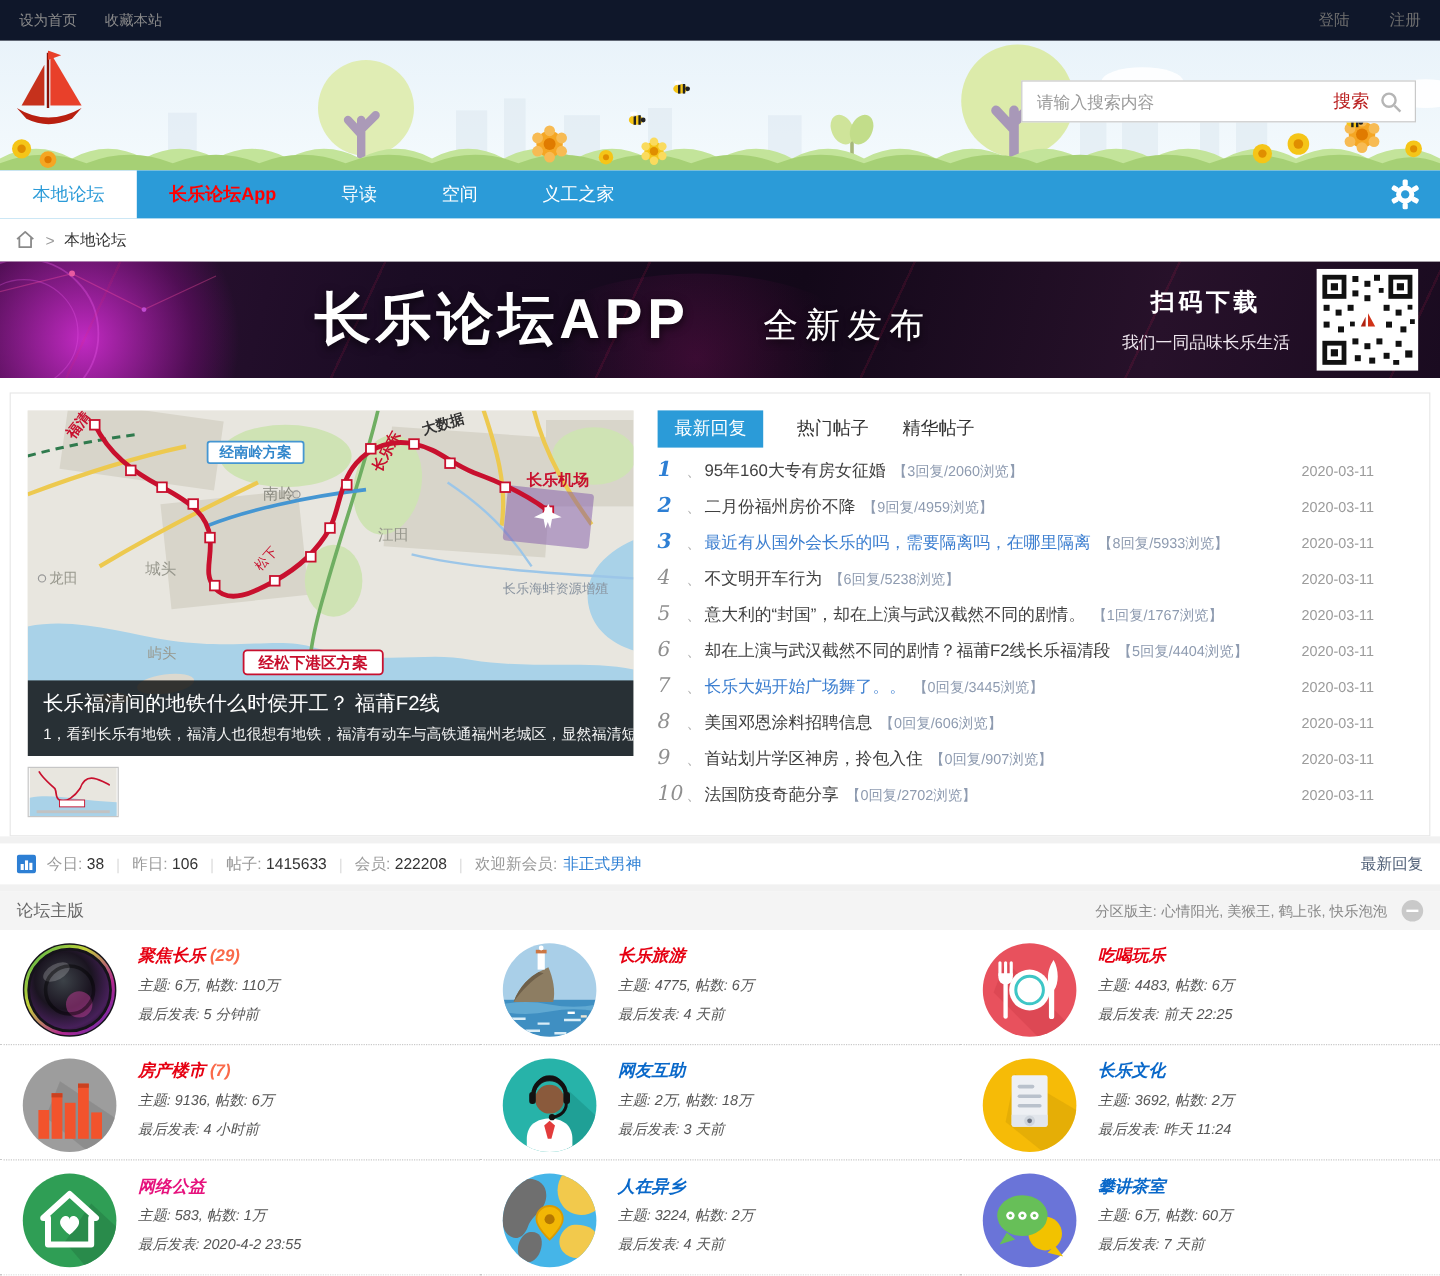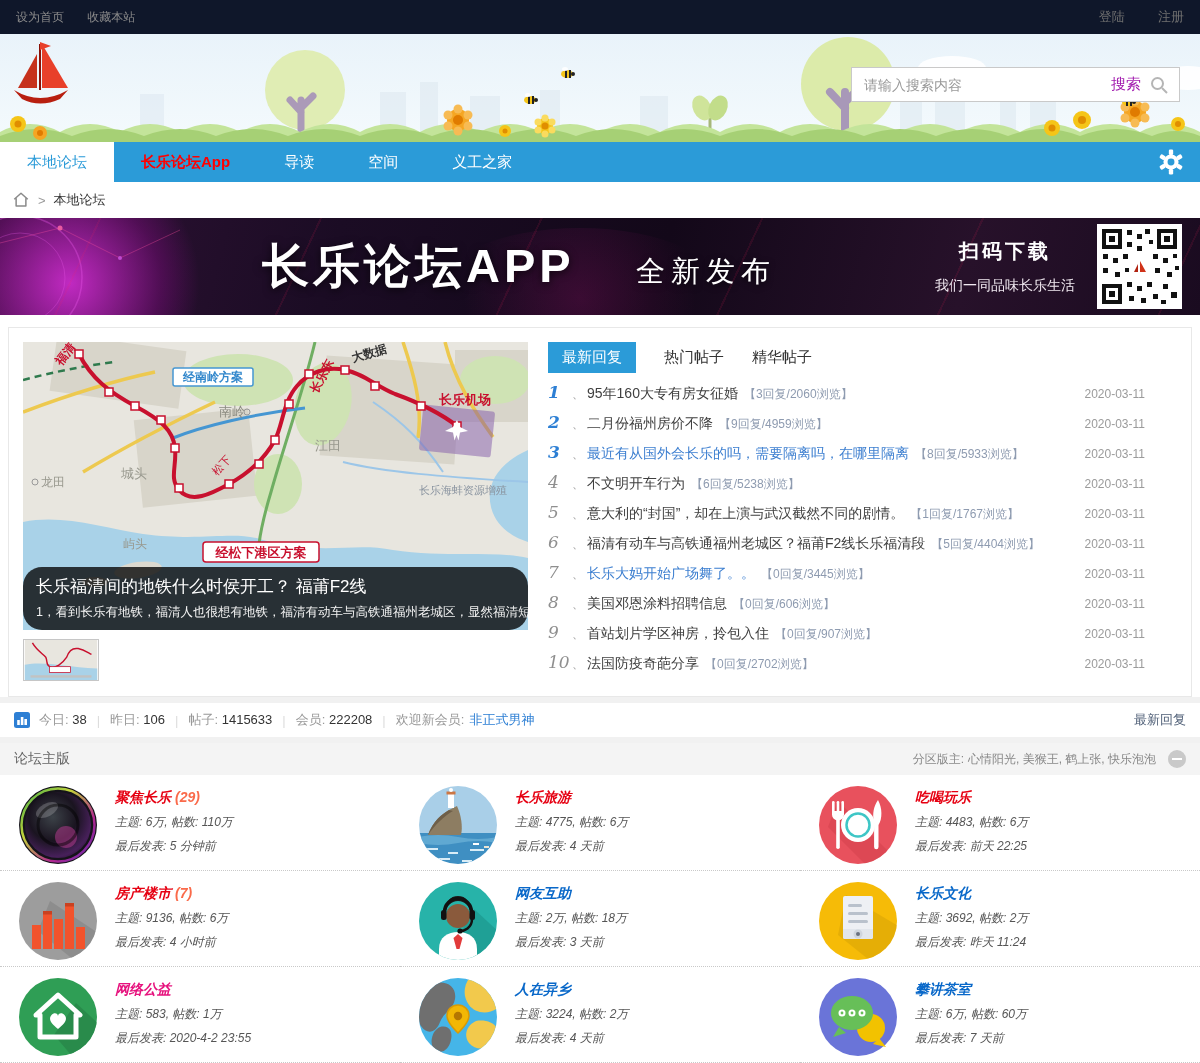--- a/index.html
+++ b/index.html
@@ -21,21 +21,21 @@
   .garden { position: absolute; left: 0; top: 0; }
   .logo { position: absolute; left: 10px; top: 8px; display: flex; align-items: flex-start; gap: 6px; cursor: pointer; }
   .logo-text { padding-top: 6px; }
   .site-name { font-size: 40px; font-weight: bold; color: #161616; letter-spacing: 3px; line-height: 1; }
   .site-url { margin-top: 4px; font-size: 15px; font-weight: bold; color: #222;
     border-top: 2px solid #2b2b2b; border-bottom: 3px solid #d92c12; padding: 1px 2px 2px; display: inline-block; }
   .searchbox { position: absolute; right: 20px; top: 33px; width: 329px; height: 35px;
     background: #fff; border: 1px solid #c9c9c9; display: flex; align-items: center; padding: 0 10px; }
   .searchbox input { flex: 1; border: none; outline: none; font-size: 14px; color: #333; background: transparent; font-family: inherit; }
   .searchbox input::placeholder { color: #9a9a9a; }
-  .search-btn { color: #a21caf; font-size: 15px; margin: 0 8px 0 6px; cursor: pointer; white-space: nowrap; }
+  .search-btn { color: #b91c1c; font-size: 15px; margin: 0 8px 0 6px; cursor: pointer; white-space: nowrap; }
 
   
   .navbar { height: 40px; background: #2b9bd8; display: flex; align-items: stretch; position: relative; }
   .nav-items { display: flex; }
   .nav-item { display: flex; align-items: center; padding: 0 27px; color: #fff; font-size: 15px; cursor: pointer; }
   .nav-item.active { background: #fff; color: #2b9bd8; }
   .nav-item.hot { color: #f00; font-weight: bold; }
   .gear { position: absolute; right: 16px; top: 7px; cursor: pointer; }
 
   
@@ -60,21 +60,21 @@
   .banner-right { position: absolute; right: 125px; top: 20px; text-align: center; color: #fff; z-index: 2; }
   .scan { font-size: 20px; font-weight: bold; letter-spacing: 3px; margin-bottom: 12px; text-align: center; }
   .slogan { font-size: 14px; color: #f0e8f0; }
   .qr { position: absolute; right: 18px; top: 6px; z-index: 2; }
 
   
   .main-panel { margin: 12px 8px 0; border: 1px solid #e8e8e8; background: #fff; padding: 14px;
     display: flex; gap: 20px; height: 370px; }
   .slider { width: 505px; flex: none; }
   .slide { width: 505px; height: 288px; position: relative; overflow: hidden; cursor: pointer; background: #e8e6df; }
-  .caption { position: absolute; left: 0; right: 0; bottom: 0; background: rgba(8,8,8,.8); padding: 8px 13px 9px; border-radius: 19px; }
+  .caption { position: absolute; left: 0; right: 0; bottom: 0; background: rgba(8,8,8,.8); padding: 8px 13px 9px; }
   .cap-title { font-size: 17px; color: #fff; margin-bottom: 6px; white-space: nowrap; }
   .cap-text { font-size: 12.5px; color: #f2f2f2; white-space: nowrap; }
   .thumbs { margin-top: 9px; }
   .thumb { border: 1px solid #c6c6c6; cursor: pointer; display: block; }
 
   
   .topics { flex: 1; display: flex; flex-direction: column; min-width: 0; }
   .tabs { display: flex; align-items: center; gap: 28px; margin-bottom: 9px; }
   .tab { font-size: 15px; color: #333; cursor: pointer; padding: 6px 0; }
   .tab.active { background: #2b9bd8; color: #fff; padding: 6px 14px; }
@@ -502,21 +502,21 @@
           <span class="rank">5</span>
           <span class="rank-sep">、</span>
           <span class="t-title">意大利的“封国”，却在上演与武汉截然不同的剧情。</span>
           <span class="t-meta">【1回复/1767浏览】</span>
           <span class="t-date">2020-03-11</span>
         </div>
 
         <div class="topic-row">
           <span class="rank">6</span>
           <span class="rank-sep">、</span>
-          <span class="t-title">福清有动车与高铁通福州老城区？福莆F2线长乐福清段</span>
+          <span class="t-title">却在上演与武汉截然不同的剧情？福莆F2线长乐福清段</span>
           <span class="t-meta">【5回复/4404浏览】</span>
           <span class="t-date">2020-03-11</span>
         </div>
 
         <div class="topic-row">
           <span class="rank">7</span>
           <span class="rank-sep">、</span>
           <span class="t-title link">长乐大妈开始广场舞了。。</span>
           <span class="t-meta">【0回复/3445浏览】</span>
           <span class="t-date">2020-03-11</span>

